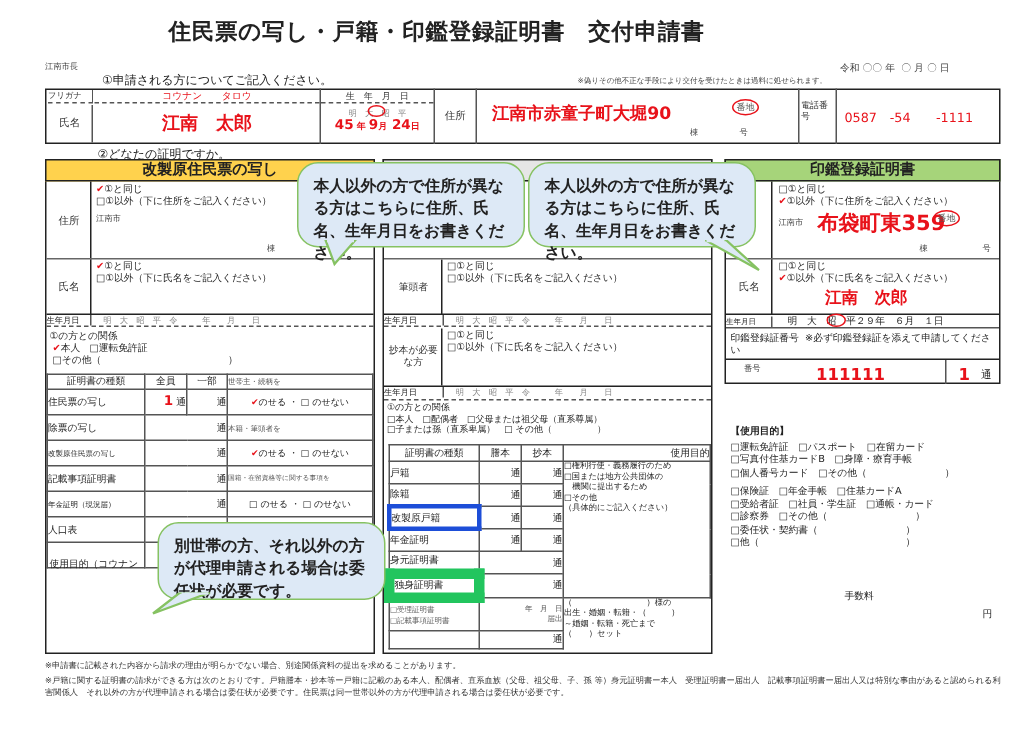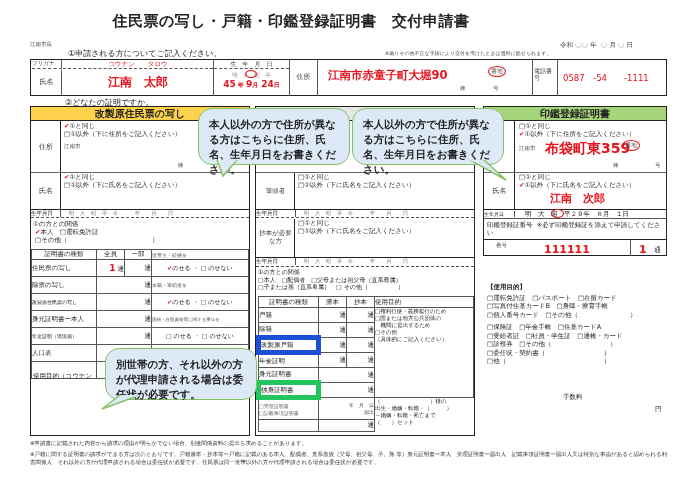--- a/index.html
+++ b/index.html
@@ -106,21 +106,21 @@
     <td style="border:1px solid #555">除票の写し</td>
     <td colspan="2" style="border:1px solid #555;text-align:right">通</td>
     <td style="border:1px solid #555;font-size:5px;color:#555">本籍・筆頭者を</td>
   </tr>
   <tr style="height:17px">
     <td style="border:1px solid #555;font-size:5px">改製原住民票の写し</td>
     <td colspan="2" style="border:1px solid #555;text-align:right">通</td>
     <td style="border:1px solid #555;text-align:center;font-size:6px"><span class="chk">✔</span><span>のせる ・ □ のせない</span></td>
   </tr>
   <tr style="height:17px">
-    <td style="border:1px solid #555">身元証明書ー本人</td>
+    <td style="border:1px solid #555">記載事項証明書</td>
     <td colspan="2" style="border:1px solid #555;text-align:right">通</td>
     <td style="border:1px solid #555;font-size:4.5px;color:#555">国籍・在留資格等に関する事項を</td>
   </tr>
   <tr style="height:17px">
     <td style="border:1px solid #555;font-size:5px">年金証明（現況届）</td>
     <td colspan="2" style="border:1px solid #555;text-align:right">通</td>
     <td style="border:1px solid #555;text-align:center;font-size:6px">□ のせる ・ □ のせない</td>
   </tr>
   <tr style="height:17px">
     <td style="border:1px solid #555">人口表</td>
@@ -162,55 +162,55 @@
   <div>①の方との関係</div>
   <div>□本人　□配偶者　□父母または祖父母（直系尊属）</div>
   <div style="white-space:pre">□子または孫（直系卑属）　□ その他（　　　　　）</div>
 </div>
 <table class="abs" style="left:256px;top:296px;width:218px;font-size:6.5px">
   <tbody>
       <tr style="height:11px">
     <td style="border:1px solid #555;width:60px;text-align:center">証明書の種類</td>
     <td style="border:1px solid #555;width:28px;text-align:center">謄本</td>
     <td style="border:1px solid #555;width:28px;text-align:center">抄本</td>
-    <td style="border:1px solid #555;text-align:left">使用目的</td>
+    <td style="border:1px solid #555;text-align:right">使用目的</td>
   </tr>
   <tr style="height:15px">
     <td style="border:1px solid #555">戸籍</td>
     <td style="border:1px solid #555;text-align:right">通</td>
     <td style="border:1px solid #555;text-align:right">通</td>
     <td rowspan="6" style="border:1px solid #555;vertical-align:top;font-size:5.5px;line-height:7px">
       <div>□権利行使・義務履行のため</div>
       <div>□国または地方公共団体の</div>
       <div>　機関に提出するため</div>
       <div>□その他</div>
       <div>（具体的にご記入ください）</div>
     </td>
   </tr>
   <tr style="height:15px">
     <td style="border:1px solid #555">除籍</td>
     <td style="border:1px solid #555;text-align:right">通</td>
     <td style="border:1px solid #555;text-align:right">通</td>
   </tr>
   <tr style="height:15px">
-    <td style="border:5px solid #1d4ed8">改製原戸籍</td>
+    <td style="border:3px solid #1d4ed8">改製原戸籍</td>
     <td style="border:1px solid #555;text-align:right">通</td>
     <td style="border:1px solid #555;text-align:right">通</td>
   </tr>
   <tr style="height:15px">
     <td style="border:1px solid #555">年金証明</td>
     <td style="border:1px solid #555;text-align:right">通</td>
     <td style="border:1px solid #555;text-align:right">通</td>
   </tr>
   <tr style="height:15px">
     <td style="border:1px solid #555">身元証明書</td>
     <td colspan="2" style="border:1px solid #555;text-align:right">通</td>
   </tr>
   <tr style="height:15px">
-    <td style="border:5px solid #22c55e">独身証明書</td>
+    <td style="border:7px solid #22c55e">独身証明書</td>
     <td colspan="2" style="border:1px solid #555;text-align:right">通</td>
   </tr>
   <tr style="height:22px">
     <td style="border:1px solid #555;font-size:5px;color:#666;line-height:7px">
           <div>□受理証明書</div>
           <div>□記載事項証明書</div>
         </td>
     <td colspan="2" style="border:1px solid #555;text-align:right;font-size:5px;color:#555;line-height:7px">
           <div>年　月　日</div>
           <div>届出</div>

